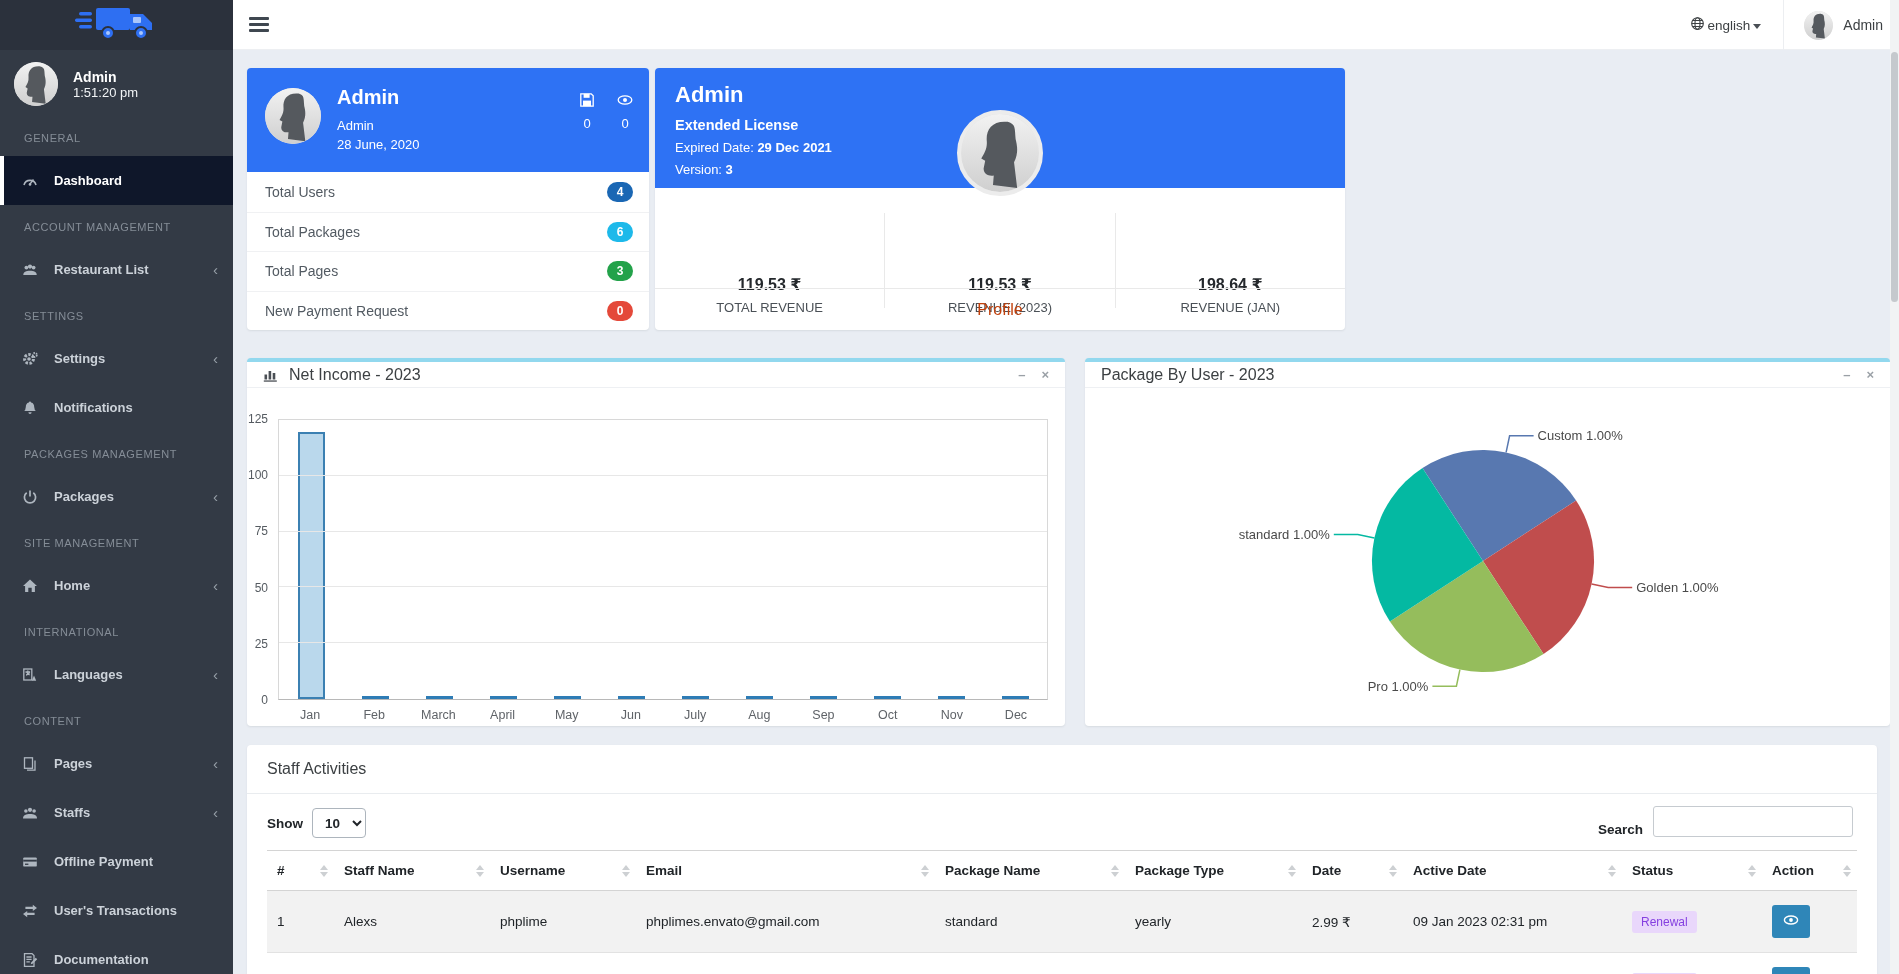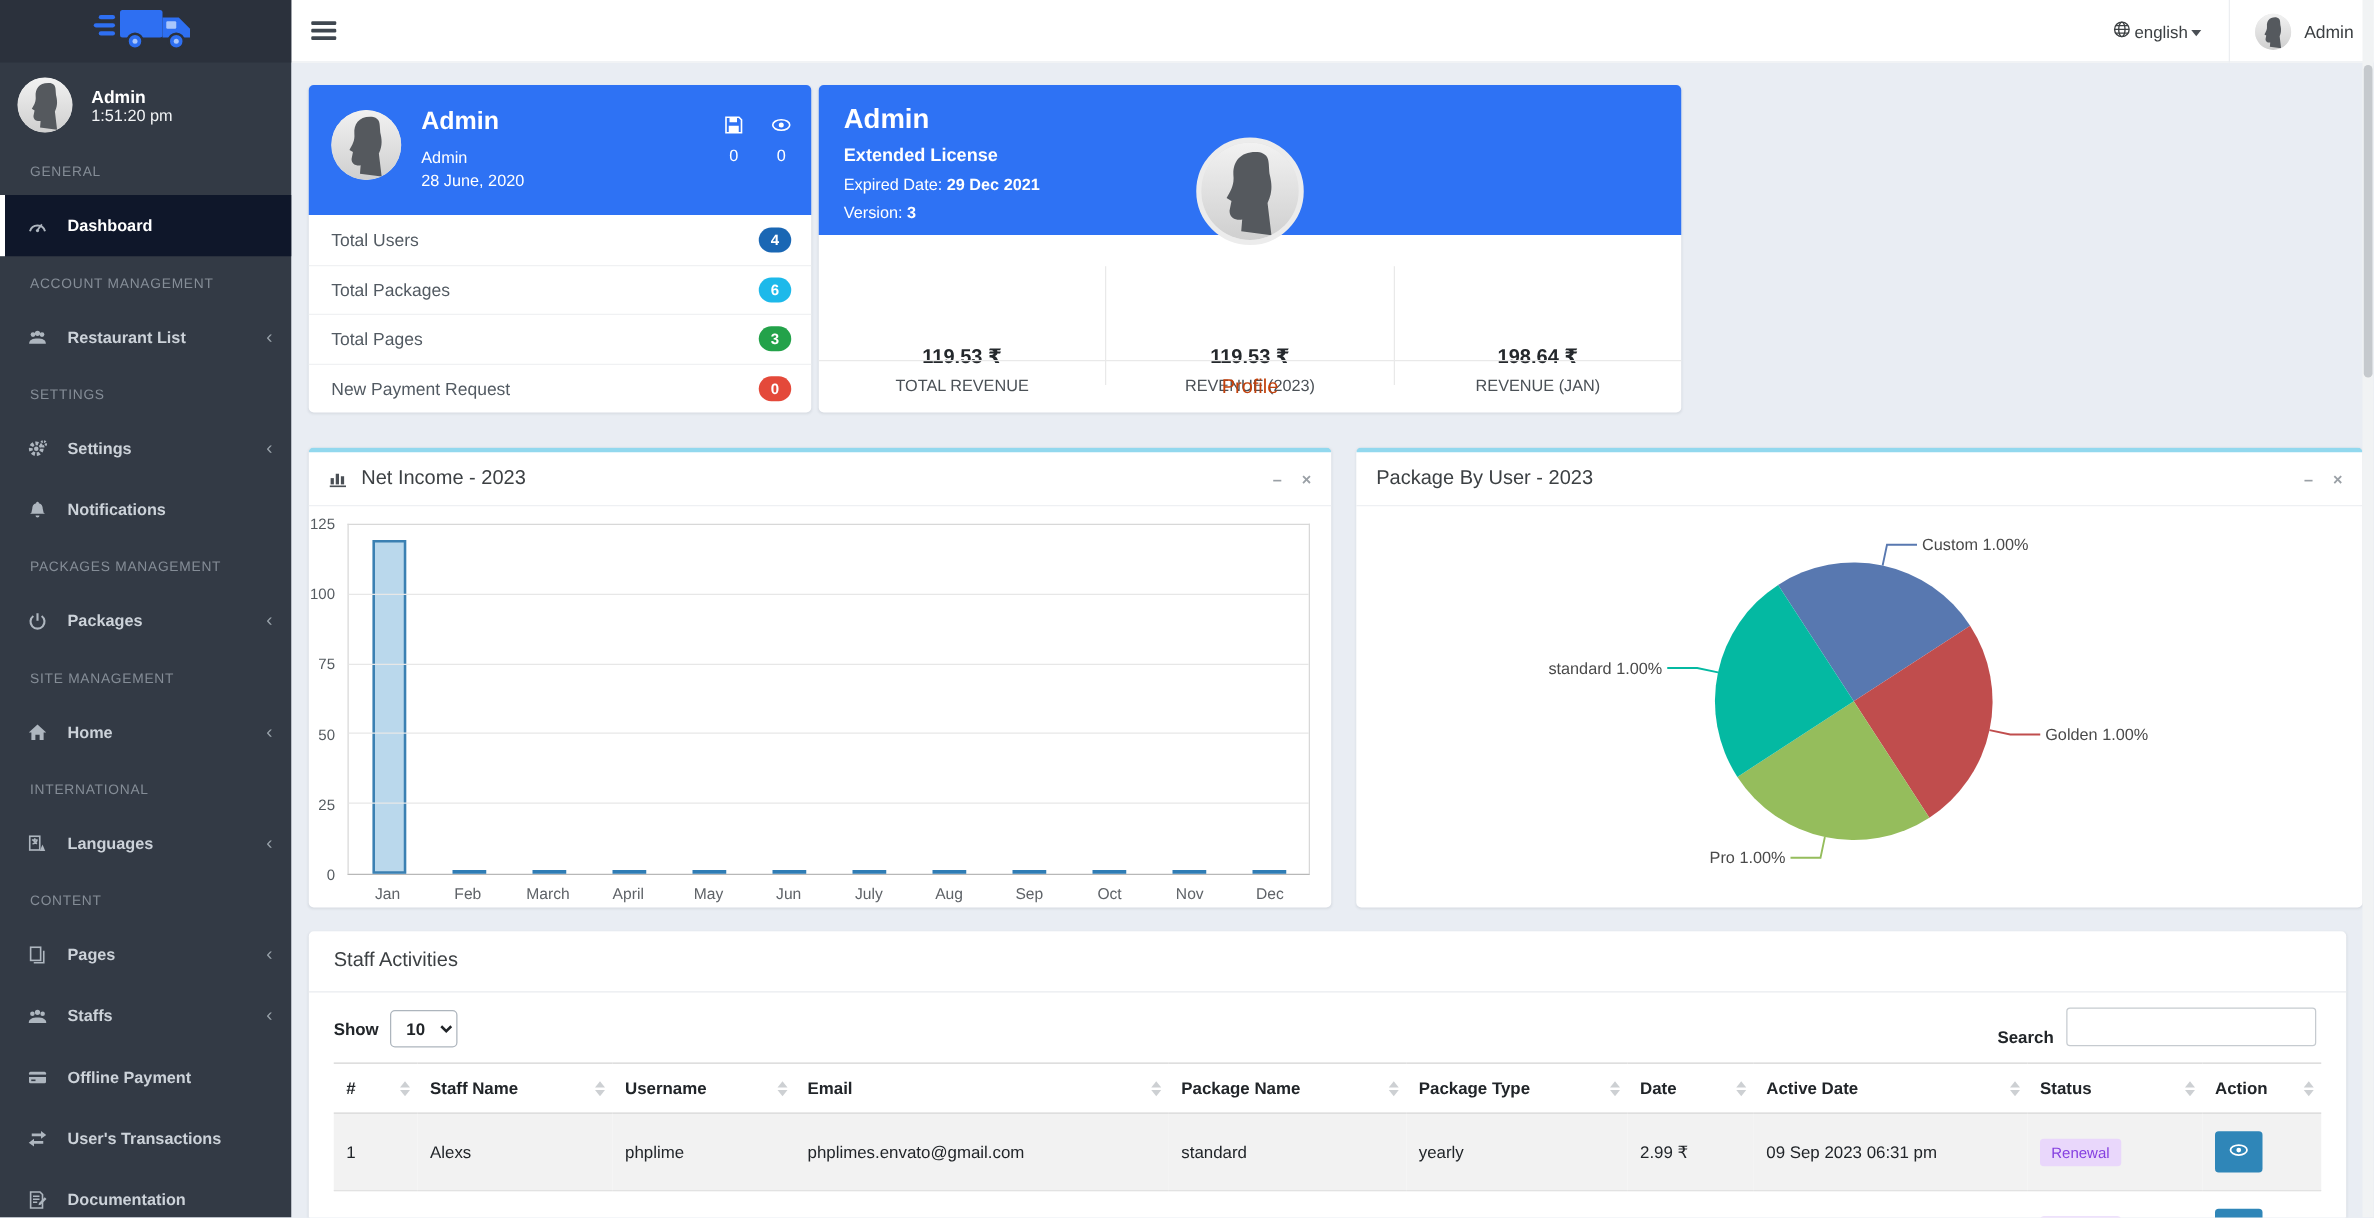--- a/index.html
+++ b/index.html
@@ -61,21 +61,21 @@
   .lic-avatar svg { display:block; width:100%; height:100%; }
   .lic-stats { position:absolute; left:0; right:0; top:145px; height:95px; display:flex; }
   .lic-stats .cell { flex:1; text-align:center; padding-top:62px; position:relative; }
   .lic-stats .cell + .cell { border-left:1px solid #e9e9e9; }
   .lic-stats .v { font-size:16px; font-weight:bold; color:#24282c; }
   .lic-stats .l { font-size:13px; color:#4a5056; margin-top:6px; }
   .lic-footer { position:absolute; left:0; right:0; bottom:0; height:42px; border-top:1px solid #e9e9e9; display:flex; align-items:center; justify-content:center; font-size:16px; color:#c2410c; cursor:pointer; }
 
   
   .chart-card { border-top:4px solid #92d8ee; }
-  .cc-head { height:43px; border-bottom:1px solid #eef0f3; display:flex; align-items:center; padding:0 16px; font-size:16px; color:#3c4043;text-align:right; }
+  .cc-head { height:26px; border-bottom:1px solid #eef0f3; display:flex; align-items:center; padding:0 16px; font-size:16px; color:#3c4043;text-align:right; }
   .cc-head .ic { margin-right:10px; display:flex; }
   .cc-tools { margin-left:auto; display:flex; gap:16px; color:#9aa0a6; font-size:13px; font-weight:bold; }
   .cc-tools span { cursor:pointer; }
   .card-bar { left:247px; top:358px; width:818px; height:368px; }
   .card-pie { left:1085px; top:358px; width:805px; height:368px; }
 
   .plot { position:absolute; left:31px; top:57px; right:17px; bottom:26px; border:1px solid #d8d8d8; border-bottom-color:#b8b8b8; }
   .gridline { position:absolute; left:0; right:0; height:1px; background:#e7e7e7; }
   .bars { position:absolute; inset:0; display:flex; align-items:flex-end; }
   .bar-col { flex:1; display:flex; justify-content:center; align-items:flex-end; height:100%; }
@@ -602,21 +602,21 @@
           </thead>
         <tbody>
             <tr>
               <td>1</td>
               <td>Alexs</td>
               <td>phplime</td>
               <td>phplimes.envato@gmail.com</td>
               <td>standard</td>
               <td>yearly</td>
               <td>2.99 ₹</td>
-              <td>09 Sep 2023 06:31 pm</td>
+              <td>09 Jan 2023 02:31 pm</td>
               <td><span class="badge-renewal" style="background:#e9d7fb;color:#8540e0">Renewal</span></td>
               <td>
                 <button class="eye-btn">
                   <span><svg viewBox="0 0 16 16">
                       <ellipse cx="8" cy="8" rx="6.6" ry="4" fill="none" stroke="#fff" stroke-width="1.4"></ellipse>
                       <circle cx="8" cy="8" r="1.9" fill="#fff"></circle>
                     </svg></span>
                 </button>
               </td>
             </tr>

